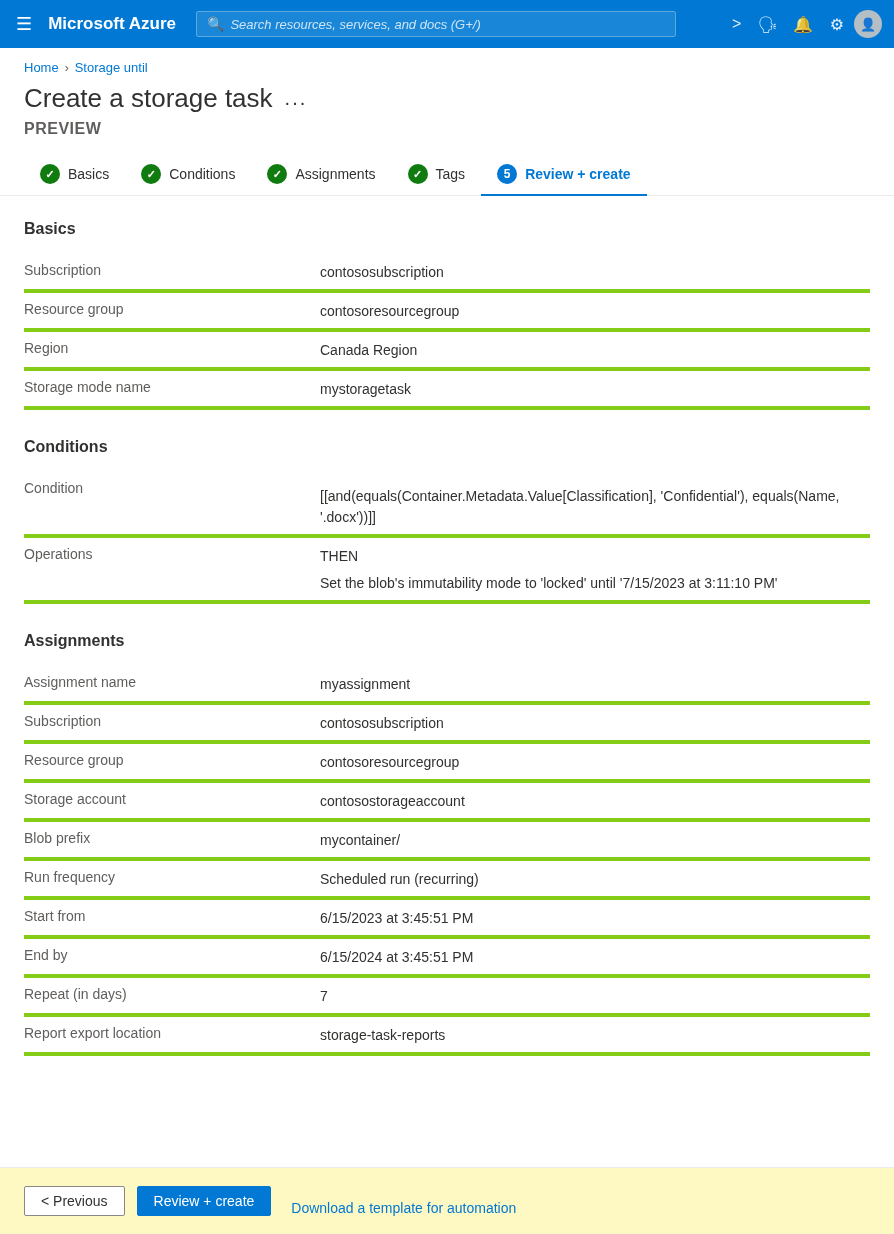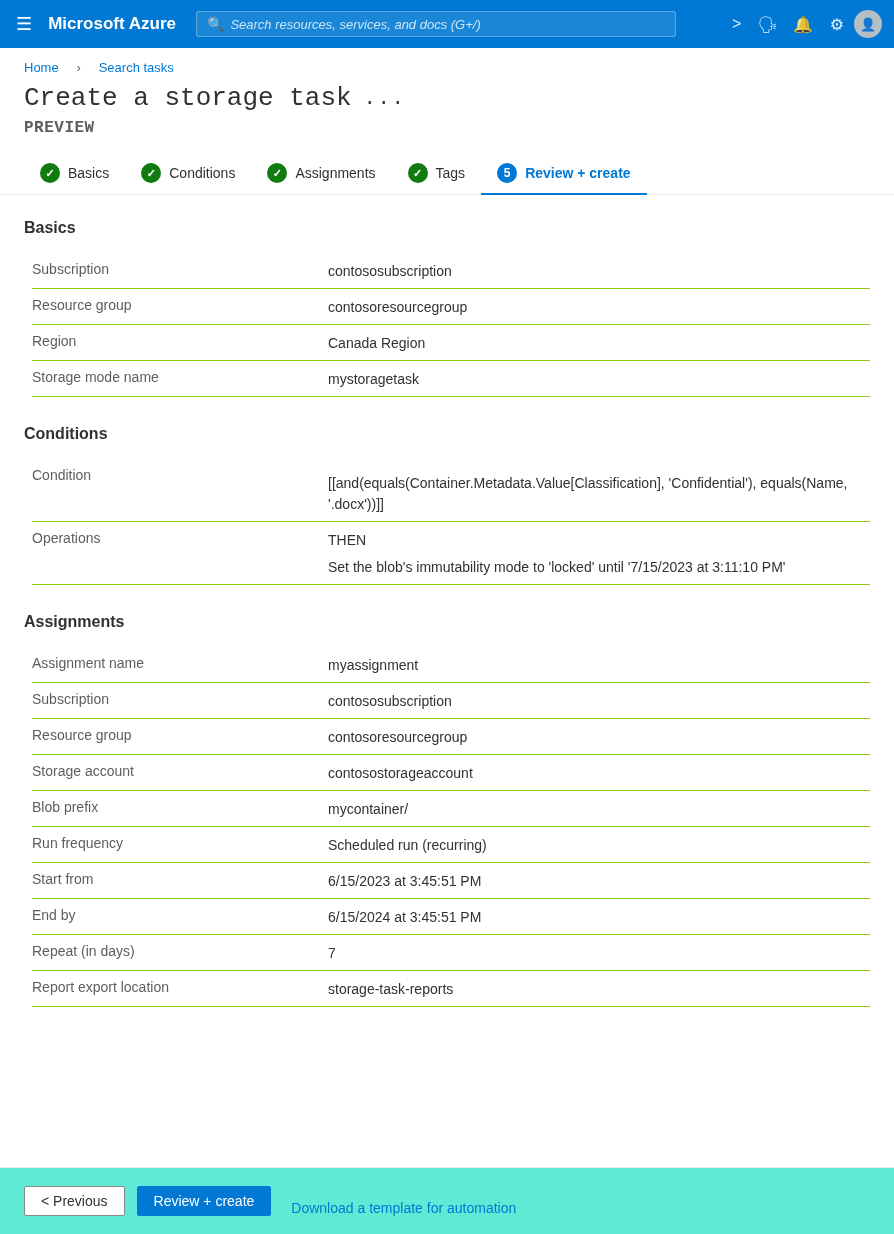--- a/index.html
+++ b/index.html
@@ -24,28 +24,28 @@
     .top-nav-search input {
       background: transparent; border: none; outline: none; color: #fff; font-size: 13px; width: 100%; font-style: italic;
     }
     .top-nav-search input::placeholder { color: #cce4f5; }
     .top-nav-icons { display: flex; align-items: center; gap: 4px; margin-left: auto; }
     .top-nav-icon { color: #fff; font-size: 16px; padding: 6px; cursor: pointer; opacity: 0.9; }
 
     
     .breadcrumb {
       padding: 12px 24px 4px;
-      display: flex; align-items: center; gap: 18px;
+      display: flex; align-items: center; gap: 6px;
       font-size: 13px; color: #0078d4;
     }
     .breadcrumb a { color: #0078d4; text-decoration: none; cursor: pointer; }
     .breadcrumb-sep { color: #605e5c; font-size: 12px; }
 
     
-    .page-header { padding: 4px 24px 0; font-family: Liberation Mono, monospace; }
+    .page-header { padding: 4px 24px 0; }
     .page-title { font-size: 26px; font-weight: 300; color: #323130; display: flex; align-items: center; gap: 12px; }
     .page-title-more { font-size: 20px; color: #323130; cursor: pointer; letter-spacing: 2px; }
     .page-preview { font-size: 16px; color: #605e5c; font-weight: 600; letter-spacing: 0.5px; margin-top: 6px; padding-bottom: 16px; }
 
     
     .wizard-tabs {
       display: flex; align-items: center; gap: 0;
       border-bottom: 1px solid #edebe9;
       padding: 0 24px;
       margin-bottom: 0;
@@ -76,31 +76,30 @@
     }
 
     
     .content { padding: 24px 24px 100px; max-width: 900px; }
 
     .section-title { font-size: 16px; font-weight: 600; color: #323130; margin-bottom: 16px; margin-top: 24px; }
     .section-title:first-child { margin-top: 0; }
 
     .detail-row {
       display: flex; gap: 16px; padding: 6px 0;
-      border-bottom: 1px solid #84cc16;
+      border-bottom: 4px solid #84cc16;
       min-height: 32px;
-      margin-left: 8px;
     }
     .detail-label { width: 280px; min-width: 280px; color: #605e5c; font-size: 14px; padding-top: 2px; }
     .detail-value { color: #323130; font-size: 14px; flex: 1; padding-top: 2px; line-height: 1.5; }
 
     
     .footer {
       position: fixed; bottom: 0; left: 0; right: 0;
-      background: #5eead4;
+      background: #fef9c3;
       border-top: 1px solid #edebe9;
       padding: 12px 24px;
       display: flex; align-items: center; gap: 12px;
       z-index: 100;
     }
     .btn-secondary {
       background: #fff; border: 1px solid #8a8886; color: #323130;
       padding: 6px 16px; font-size: 14px; cursor: pointer; border-radius: 2px;
       display: flex; align-items: center; gap: 4px;
     }
@@ -128,21 +127,21 @@
     <span class="top-nav-icon">🗣</span>
     <span class="top-nav-icon">🔔</span>
     <span class="top-nav-icon">⚙</span>
     <span class="top-nav-icon" style="width:28px;height:28px;background:#c8c6c4;border-radius:50%;display:inline-flex;align-items:center;justify-content:center;font-size:13px;">👤</span>
   </div>
 </nav>
 
 <div class="breadcrumb">
   <a>Home</a>
   <span class="breadcrumb-sep">›</span>
-  <a>Search tasks</a>
+  <a>Storage until</a>
 </div>
 
 <div class="page-header">
   <div class="page-title">
     <span>Create a storage task</span>
     <span class="page-title-more">...</span>
   </div>
   <div class="page-preview">PREVIEW</div>
 </div>
 

